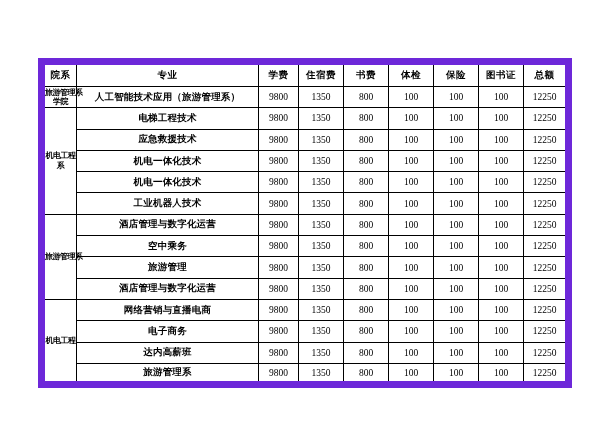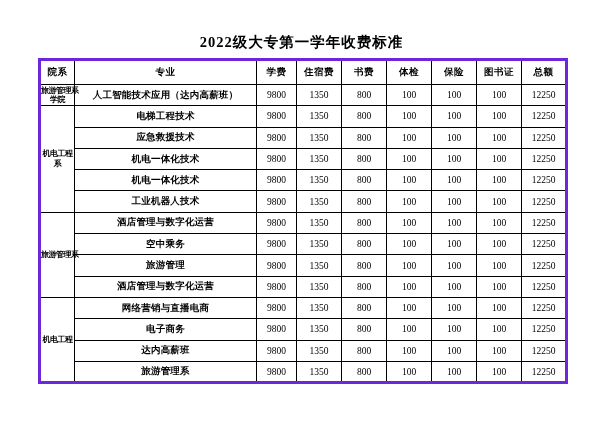--- a/index.html
+++ b/index.html
@@ -27,21 +27,21 @@
     letter-spacing: 1px;
     white-space: nowrap;
   }
   table.fee-table {
     position: absolute;
     left: 38px;
     top: 58px;
     width: 527px;
     border-collapse: collapse;
     table-layout: fixed;
-    border: 3px solid #6d28d9;
+    border: 7px solid #6d28d9;
   }
   .fee-table th,
   .fee-table td {
     border: 1px solid #000000;
     text-align: center;
     vertical-align: middle;
     padding: 0;
   }
   .fee-table thead tr { height: 25px; }
   .fee-table tbody tr { height: 21.3px; }
@@ -67,21 +67,20 @@
   }
   td.fee-cell {
     font-size: 9.5px;
     font-weight: normal;
   }
 </style>
 </head>
 <body>
 
 <div class="page">
-  <div class="doc-title">2022级大专第一学年收费标准</div>
 
   <table class="fee-table">
     <colgroup>
       <col style="width:35px">
       <col style="width:182px">
       <col style="width:40px">
       <col style="width:45px">
       <col style="width:45px">
       <col style="width:45px">
       <col style="width:45px">
@@ -99,21 +98,21 @@
           <th>保险</th>
           <th>图书证</th>
           <th>总额</th>
         </tr>
     </thead>
 
   <tbody>
         <tr>
           <td class="dept-cell" rowspan="1">旅游管理系
 学院</td>
-          <td class="major-cell">人工智能技术应用（达内高薪班）</td>
+          <td class="major-cell">人工智能技术应用（旅游管理系）</td>
           <td class="fee-cell">9800</td>
           <td class="fee-cell">1350</td>
           <td class="fee-cell">800</td>
           <td class="fee-cell">100</td>
           <td class="fee-cell">100</td>
           <td class="fee-cell">100</td>
           <td class="fee-cell">12250</td>
         </tr>
       </tbody>
       <tbody>

